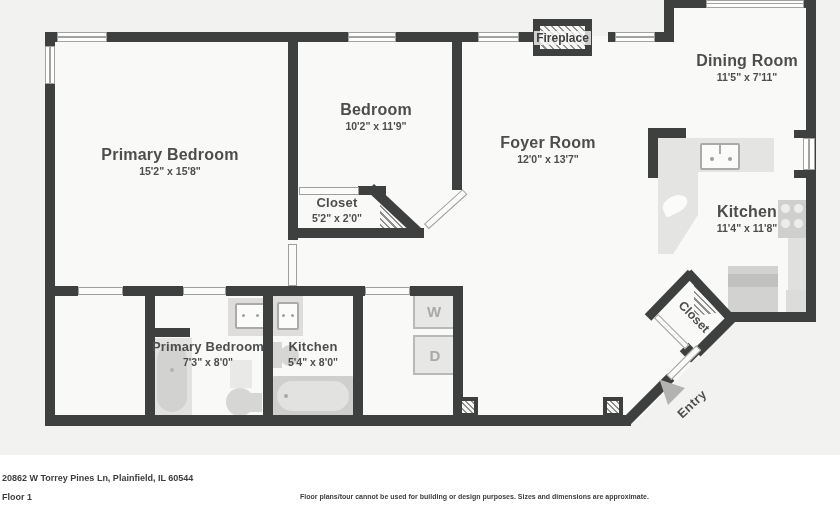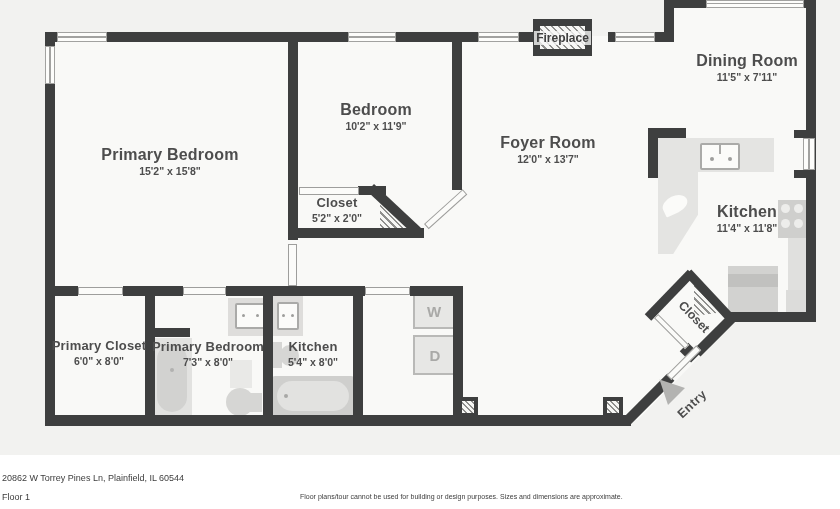--- a/index.html
+++ b/index.html
@@ -25,21 +25,21 @@
     box-sizing:border-box;z-index:6;display:flex;align-items:center;justify-content:center;margin-top:16px;}
   .fireplace span{font-weight:700;font-size:12px;color:#3f3f3f;background:rgba(249,249,247,.78);padding:0 2px;}
   .dot{position:absolute;border-radius:50%;background:#9e9e9c;z-index:4;}
   .burner{position:absolute;border-radius:50%;background:#ededeb;z-index:4;}
   .appl{position:absolute;background:#e7e7e5;border:2px solid #b9b9b7;box-sizing:border-box;
         display:flex;align-items:center;justify-content:center;font-weight:700;color:#a9a9a7;font-size:15px;z-index:3;}
   .sinkbox{position:absolute;background:#fbfbf9;border:2px solid #aaaaa8;border-radius:2px;box-sizing:border-box;z-index:3;}
   .tri{position:absolute;width:0;height:0;border-top:12px solid transparent;border-bottom:12px solid transparent;
        border-right:24px solid #b3b3b1;transform:rotate(45deg);z-index:8;}
   .diagtxt{position:absolute;font-weight:700;font-size:12.5px;color:#4d4d4d;z-index:8;white-space:nowrap;}
-  .footer-txt{position:absolute;font-weight:400;color:#3d3d3d;z-index:9;white-space:nowrap;}
+  .footer-txt{position:absolute;font-weight:700;color:#3d3d3d;z-index:9;white-space:nowrap;}
 </style>
 </head>
 <body>
 
 <div id="stage">
 
   <div class="bg" style="left:0;top:0;width:840px;height:455px;background:#f2f2f0;"></div>
   <div class="bg" style="left:0;top:455px;width:840px;height:54px;background:#ffffff;"></div>
 
   <div class="fill" style="left:50px;top:36px;width:760px;height:384px;"></div>
@@ -165,24 +165,20 @@
     <div class="dm">12'0" x 13'7"</div>
   </div>
   <div class="lbl lbl-lg" style="left:747px;top:68px;">
     <div class="nm">Dining Room</div>
     <div class="dm">11'5" x 7'11"</div>
   </div>
   <div class="lbl lbl-lg" style="left:747px;top:219px;">
     <div class="nm">Kitchen</div>
     <div class="dm">11'4" x 11'8"</div>
   </div>
-  <div class="lbl lbl-sm" style="left:99px;top:353px;">
-    <div class="nm">Primary Closet</div>
-    <div class="dm">6'0" x 8'0"</div>
-  </div>
   <div class="lbl lbl-sm" style="left:208px;top:354px;">
     <div class="nm">Primary Bedroom</div>
     <div class="dm">7'3" x 8'0"</div>
   </div>
   <div class="lbl lbl-sm" style="left:313px;top:354px;">
     <div class="nm">Kitchen</div>
     <div class="dm">5'4" x 8'0"</div>
   </div>
 
   <div class="diagtxt" style="left:694px;top:317px;transform:translate(-50%,-50%) rotate(46deg);">Closet</div>

